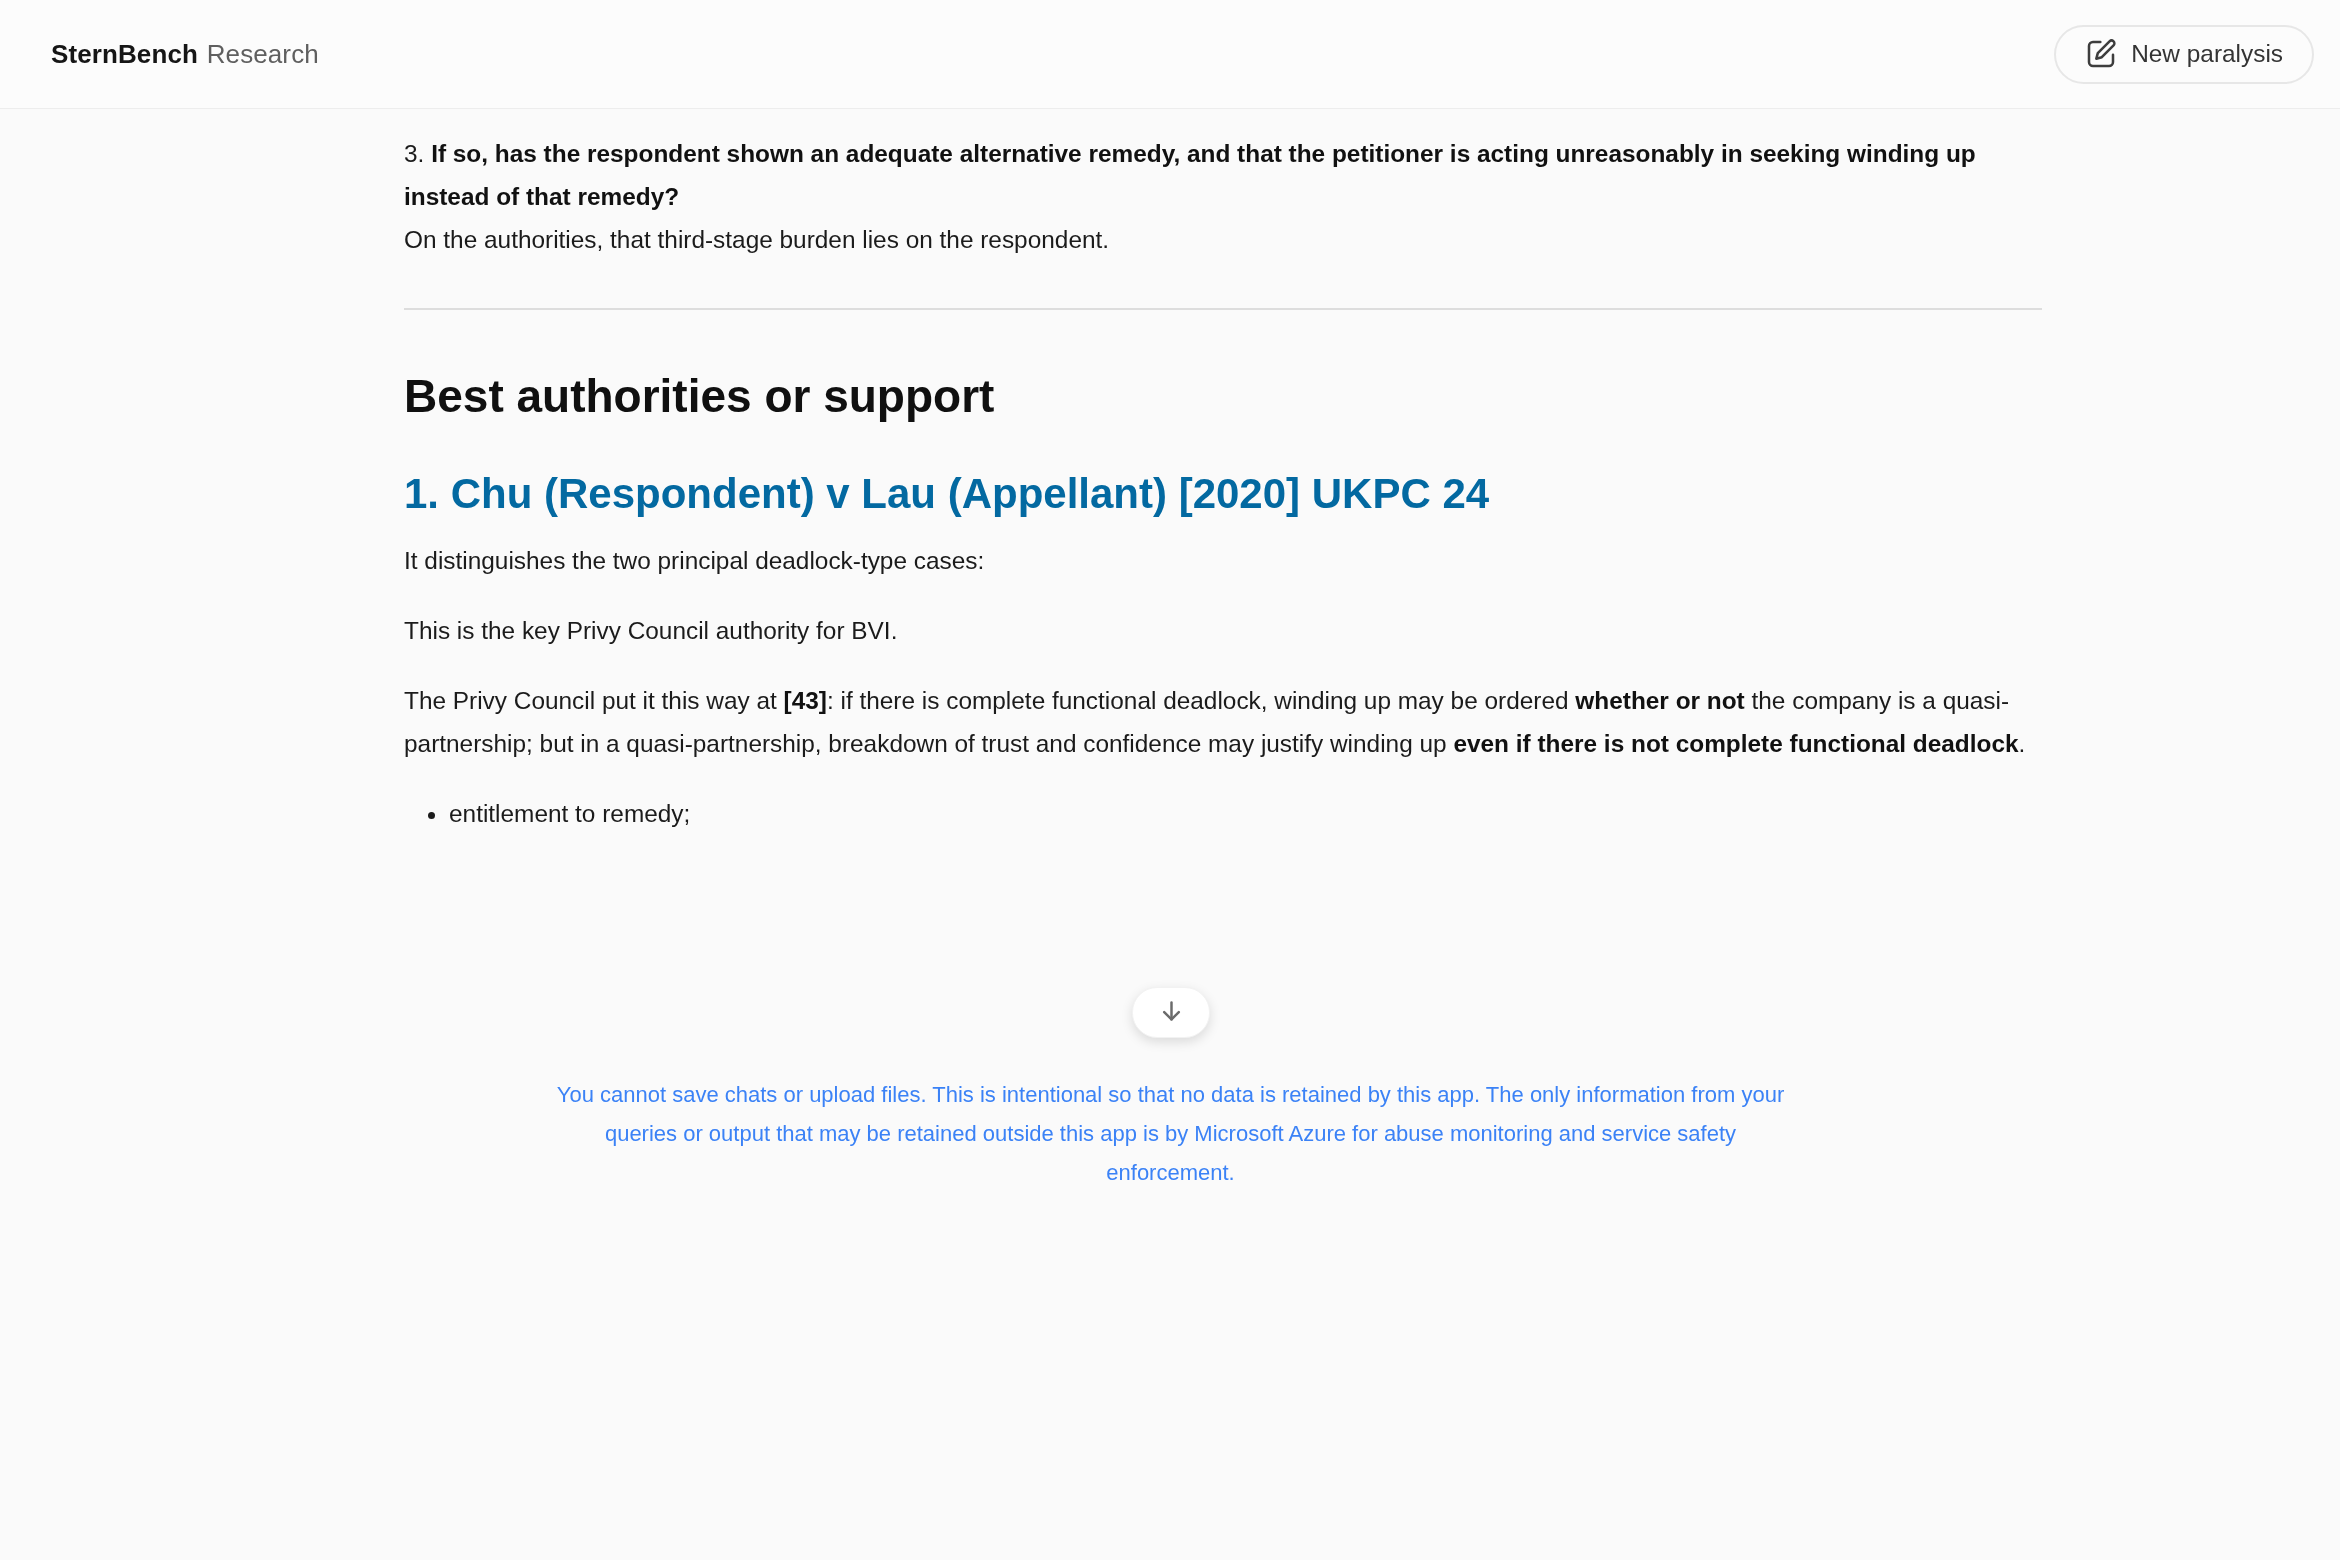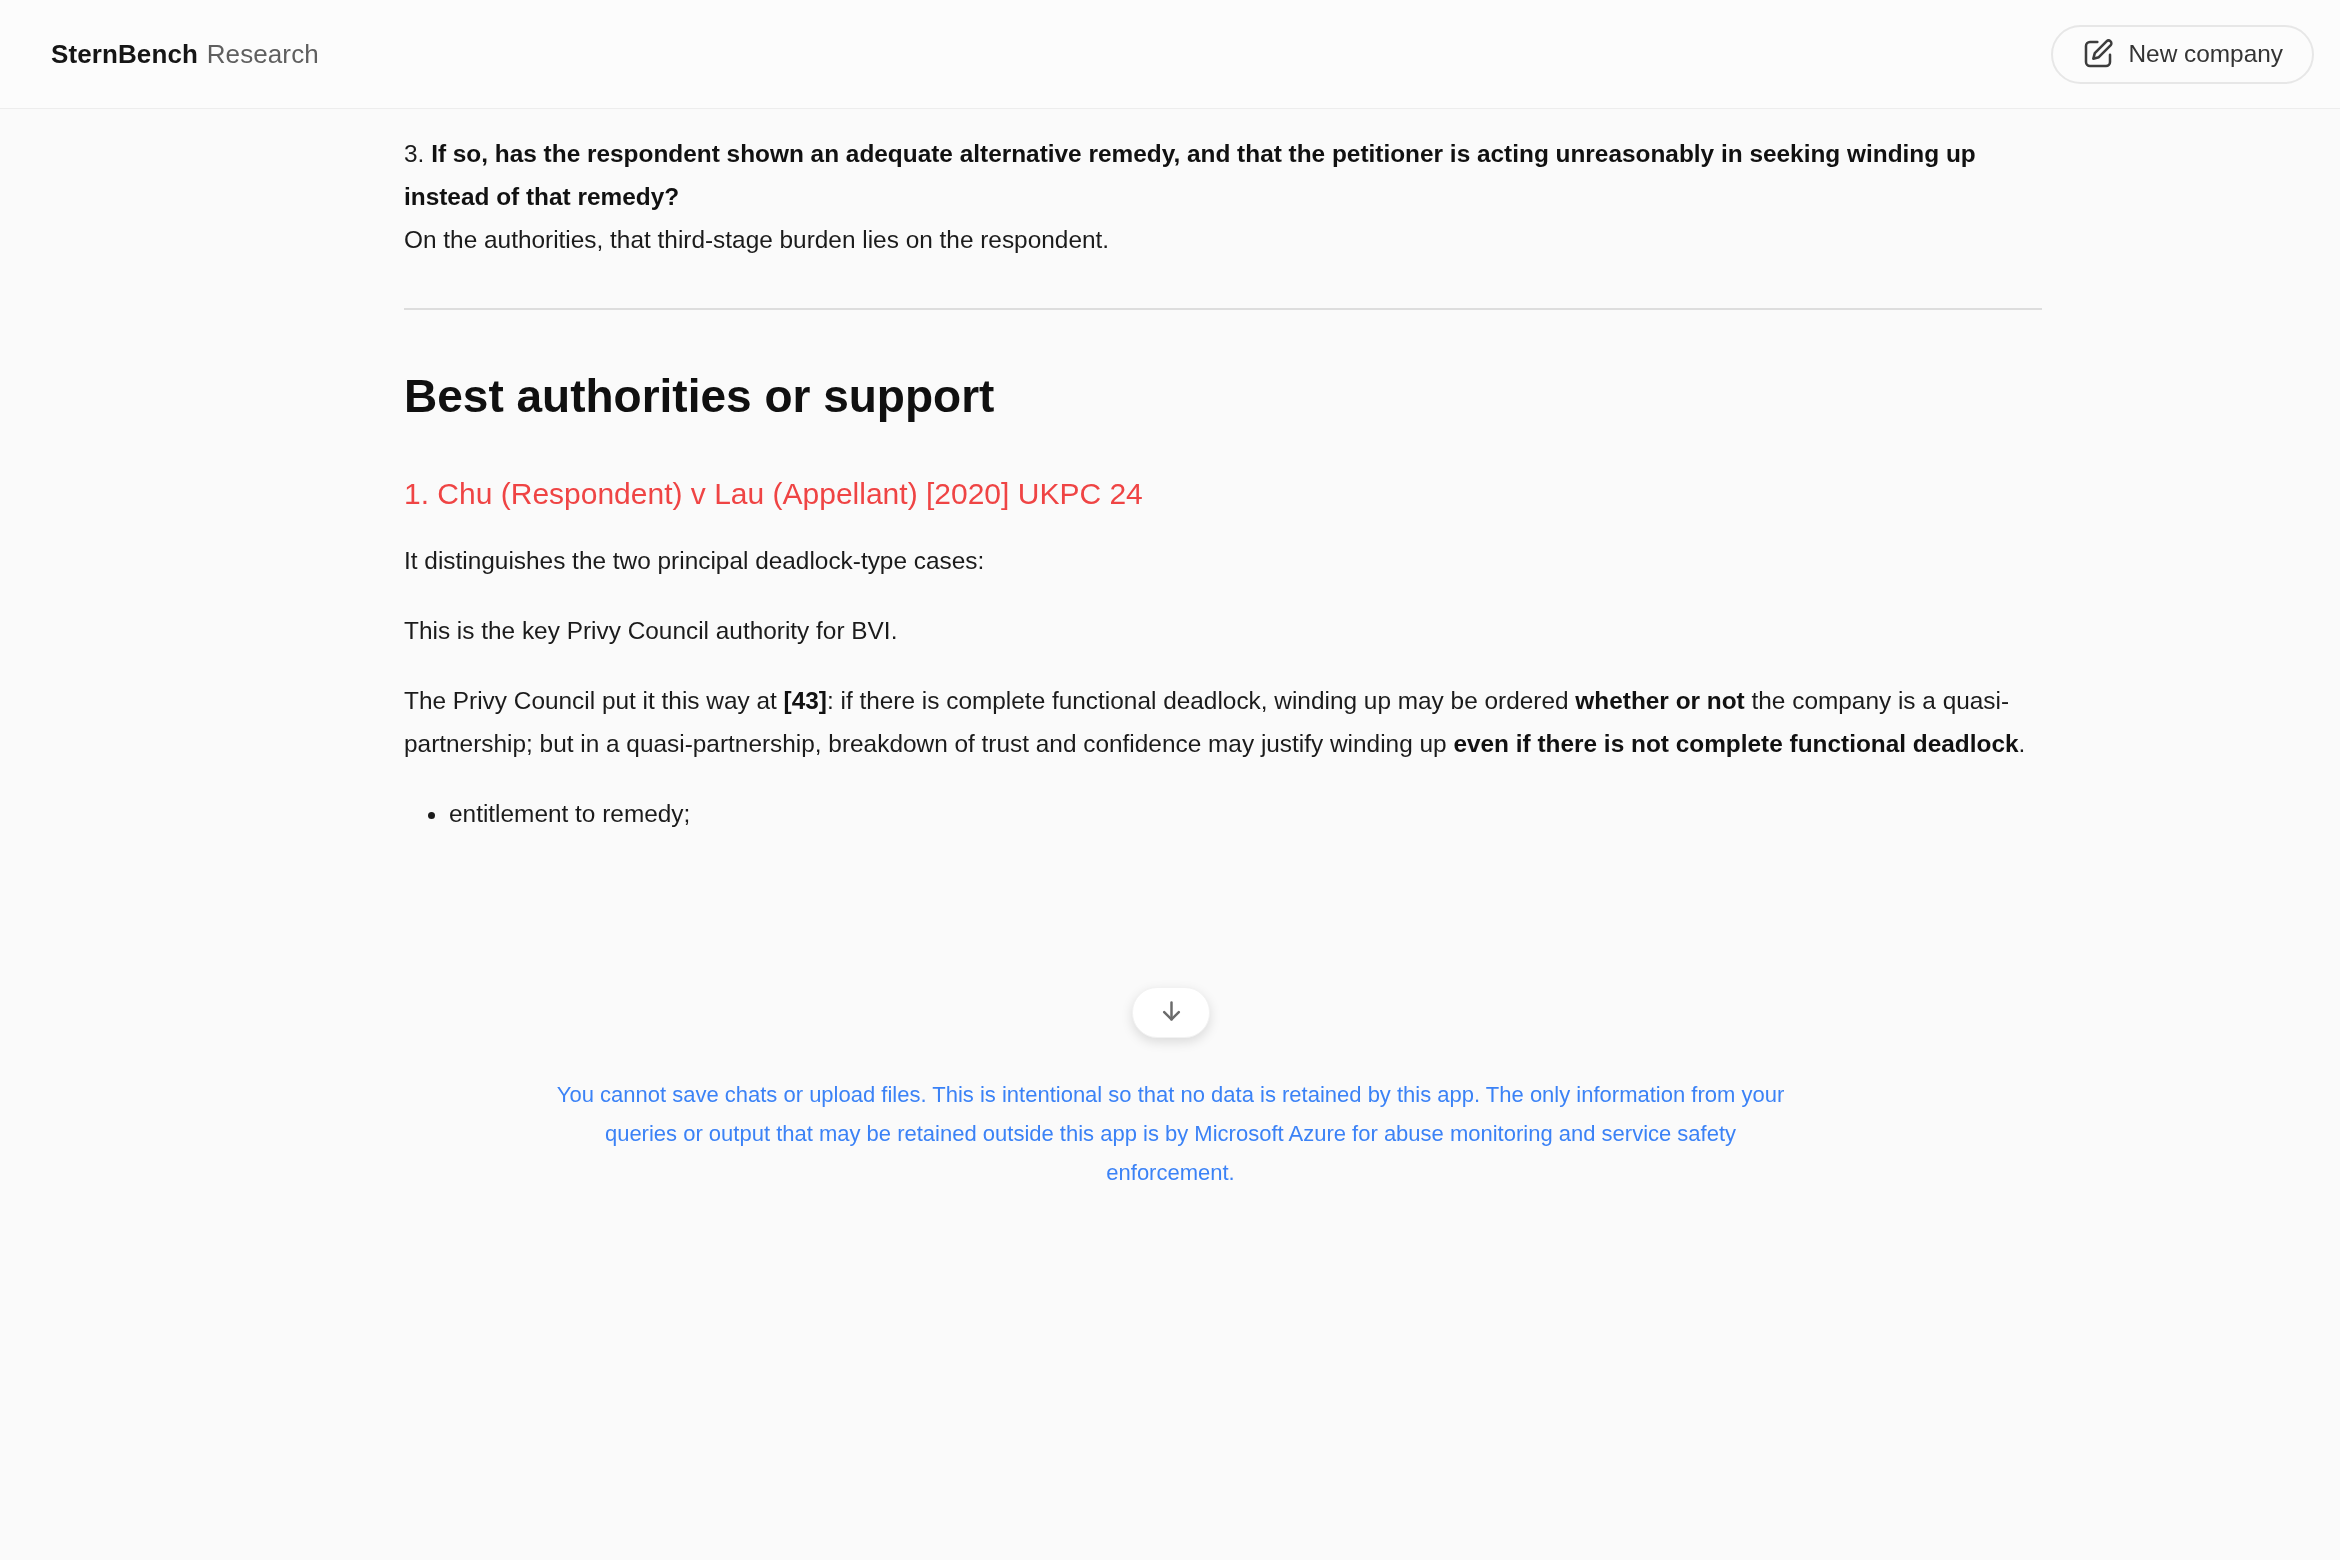--- a/index.html
+++ b/index.html
@@ -13,21 +13,21 @@
     color: #1b1b1b;
   }
 
   
   .doc-scroll { position: absolute; inset: 0; z-index: 10; margin-top: 32px; }
   .prose { margin-left: 404px; width: 1638px; padding-top: 100px; }
   .prose p { margin: 0 0 27px; font-size: 24.4px; line-height: 43px; color: #1b1b1b; }
   .prose strong { font-weight: 700; color: #111; }
   .prose hr { border: 0; border-top: 2.9px solid #ddd; margin: 47px 0 0; }
   .prose h2 { font-size: 46px; line-height: 55px; font-weight: 700; margin: 59px 0 47px; color: #101010; }
-  .prose h3 { font-size: 30px; line-height: 45px; font-weight: 400; margin: 0 0 23.4px; color: #ef4444; }
+  .prose h3 { font-size: 42px; line-height: 45px; font-weight: 700; margin: 0 0 23.4px; color: #0369a1; }
   .prose ul { margin: 11.7px 0 31px; padding-left: 45px; }
   .prose li { font-size: 24.4px; line-height: 43px; margin-bottom: 15.6px; }
   .prose li:last-child { margin-bottom: 0; }
 
   
   header {
     position: absolute; top: 0; left: 0; right: 0; height: 109px;
     background: #fcfcfc; border-bottom: 1px solid #ededed;
     display: flex; align-items: center; justify-content: space-between;
     padding: 0 27px 0 51px; z-index: 40;
@@ -99,21 +99,21 @@
   <div class="brand">
     <span class="brand-primary">SternBench</span><span class="brand-secondary">Research</span>
   </div>
   <button class="new-research">
     <span>
       <svg width="32" height="32" viewBox="0 0 24 24" fill="none" stroke="#3d3d3d" stroke-width="1.9" stroke-linecap="round" stroke-linejoin="round">
         <path d="M21 12.5v5.5a3 3 0 0 1-3 3H6a3 3 0 0 1-3-3V6a3 3 0 0 1 3-3h5.5"></path>
         <path d="M18.4 2.6a2.1 2.1 0 0 1 3 3L12.6 14.4l-4.1 1.1 1.1-4.1 8.8-8.8z"></path>
       </svg>
     </span>
-    <span>New company</span>
+    <span>New paralysis</span>
   </button>
 </header>
 
 <button class="scroll-down">
   <span>
     <svg width="27" height="27" viewBox="0 0 24 24" fill="none" stroke="#6b6b6b" stroke-width="2.2" stroke-linecap="round" stroke-linejoin="round">
       <path d="M12 4v15"></path>
         <path d="m5.5 12.5 6.5 6.5 6.5-6.5"></path>
     </svg>
   </span>

